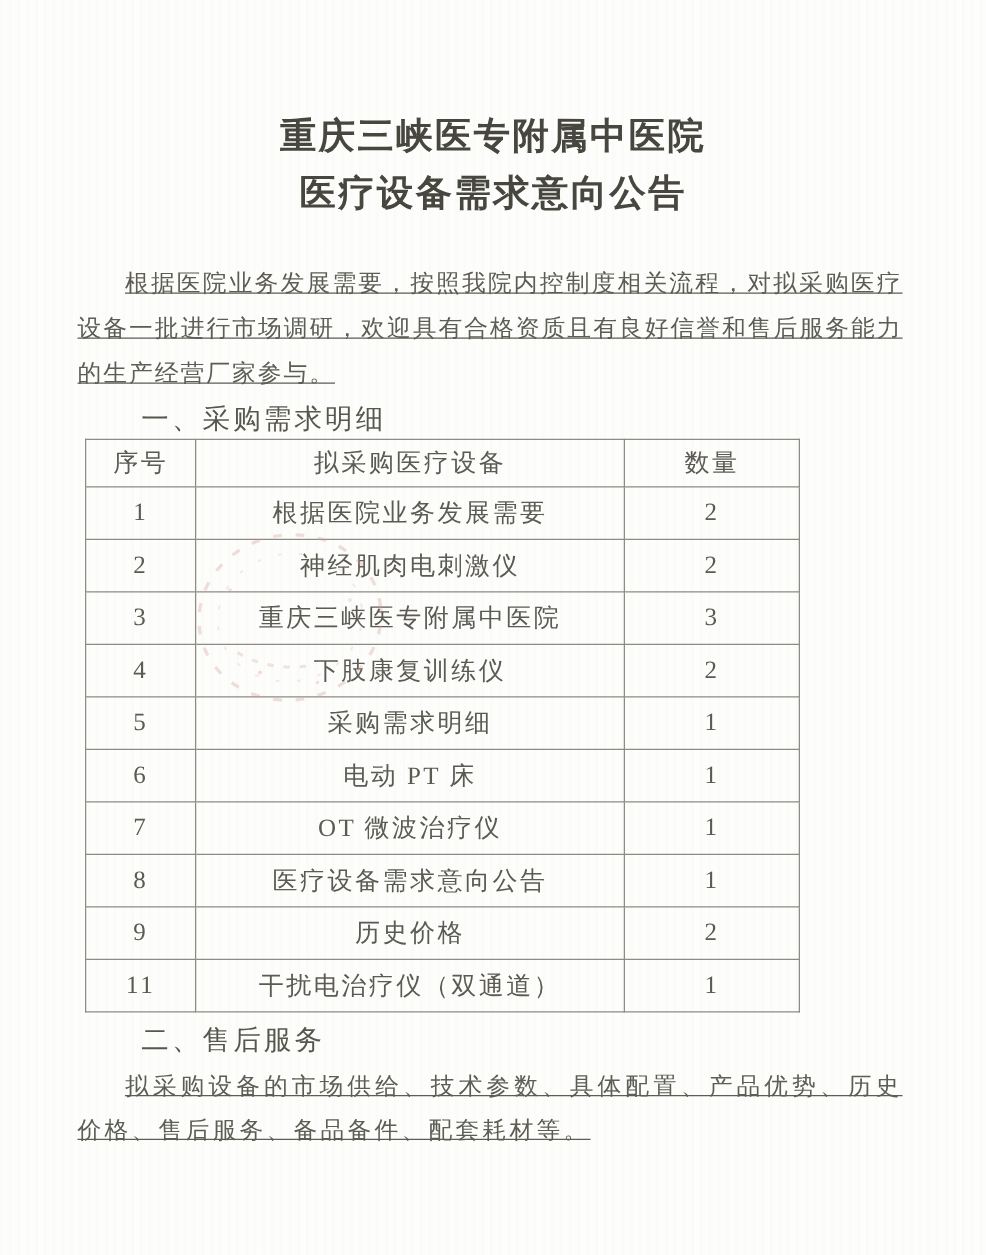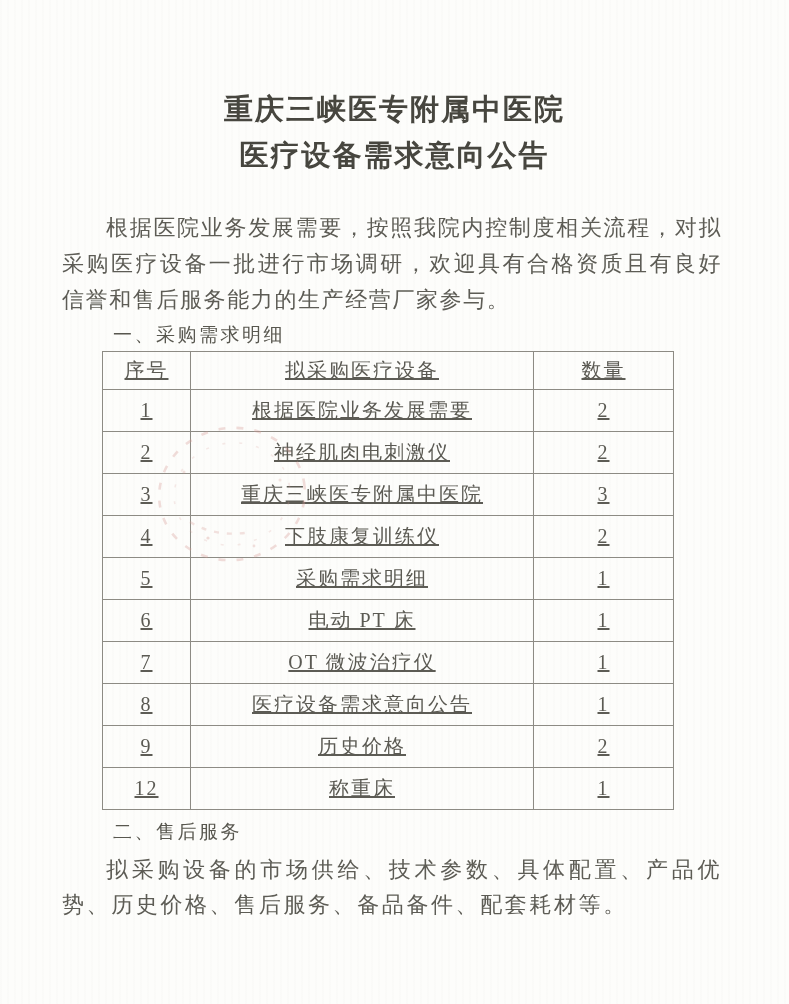--- a/index.html
+++ b/index.html
@@ -19,40 +19,40 @@
     text-align:center;
     font-size:29px;
     line-height:46px;
     font-weight:bold;
     color:#47463f;
     letter-spacing:2px;
   }
   .para{
     width:660px;
     margin:32px 0 0 62px;
-    font-size:22px;
+    font-size:19px;
     line-height:36px;
     letter-spacing:1.6px;
     text-indent:2em;
     text-align:justify;
     color:#5d5c55;
+    text-decoration:underline;
   }
   .section-heading{
     margin:4px 0 0 113px;
-    font-size:19px;
+    font-size:22px;
     line-height:26px;
     letter-spacing:2.5px;
     color:#58574f;
   }
   table.req{
-    margin:3px 0 0 102px;
+    margin:3px 0 0 68px;
     border-collapse:collapse;
     table-layout:fixed;
     width:571px;
-    text-decoration:underline;
   }
   table.req th, table.req td{
     border:1px solid #8d8b84;
     text-align:center;
     font-weight:normal;
     font-size:20px;
     letter-spacing:2px;
     color:#5b5a53;
     padding:0;
   }
@@ -150,22 +150,22 @@
           <td>8</td>
           <td>医疗设备需求意向公告</td>
           <td>1</td>
         </tr>
         <tr>
           <td>9</td>
           <td>历史价格</td>
           <td>2</td>
         </tr>
         <tr>
-          <td>12</td>
-          <td>称重床</td>
+          <td>11</td>
+          <td>干扰电治疗仪（双通道）</td>
           <td>1</td>
         </tr>
       </tbody>
   </table>
 
   <div class="section-heading heading-2">二、售后服务</div>
 
   <p class="para promotion">拟采购设备的市场供给、技术参数、具体配置、产品优势、历史价格、售后服务、备品备件、配套耗材等。</p>
 
 </div>

